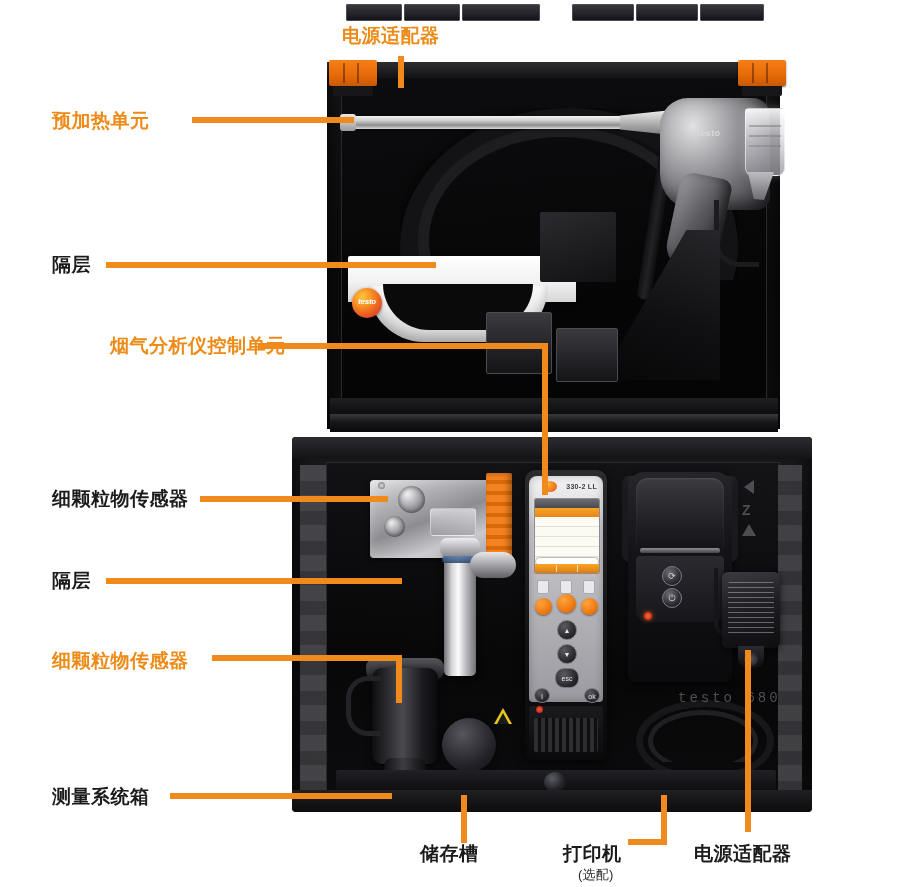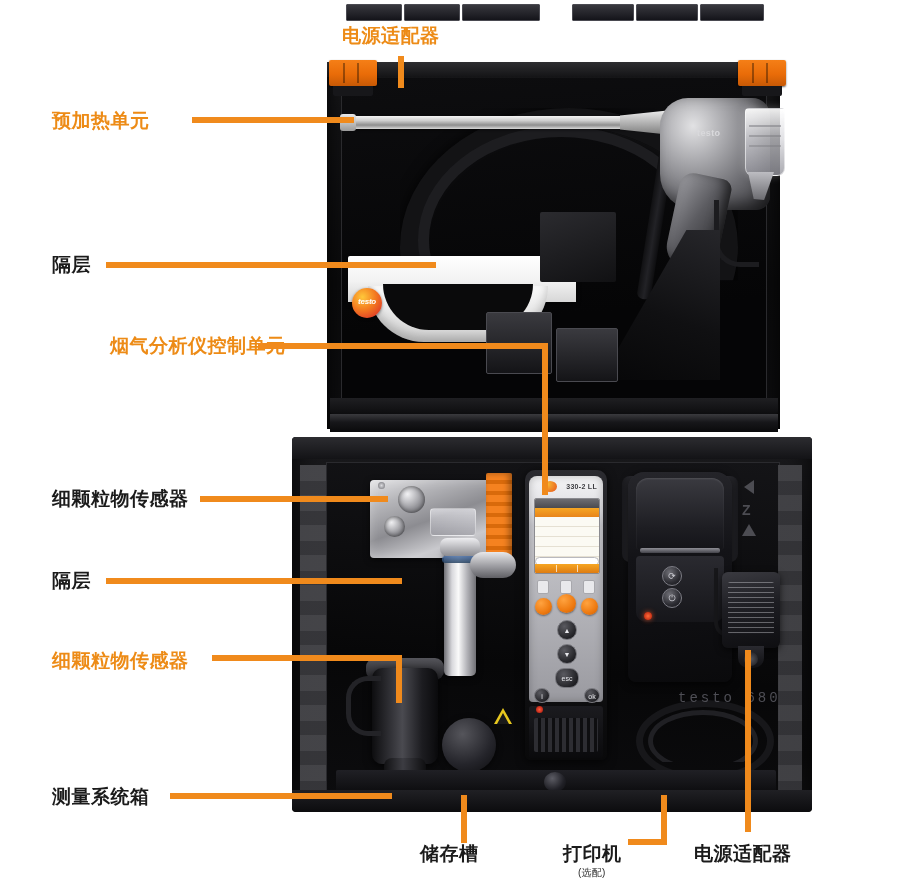--- a/index.html
+++ b/index.html
@@ -22,21 +22,21 @@
     font-weight:bold;
     font-size:19px;
     letter-spacing:.5px;
     white-space:nowrap;
     line-height:1.12;
   }
   .label.orange{color:#ED8B16;}
   .label.dark{color:#1b1b1b;}
   .sublabel{
     position:absolute;
-    font-size:10px;
+    font-size:13px;
     font-weight:normal;
     color:#2a2a2a;
     white-space:nowrap;
     letter-spacing:.2px;
   }
 
   
   .lead{position:absolute;background:#F08A1C;}
   .lead.h{height:6px;}
   .lead.v{width:6px;}

